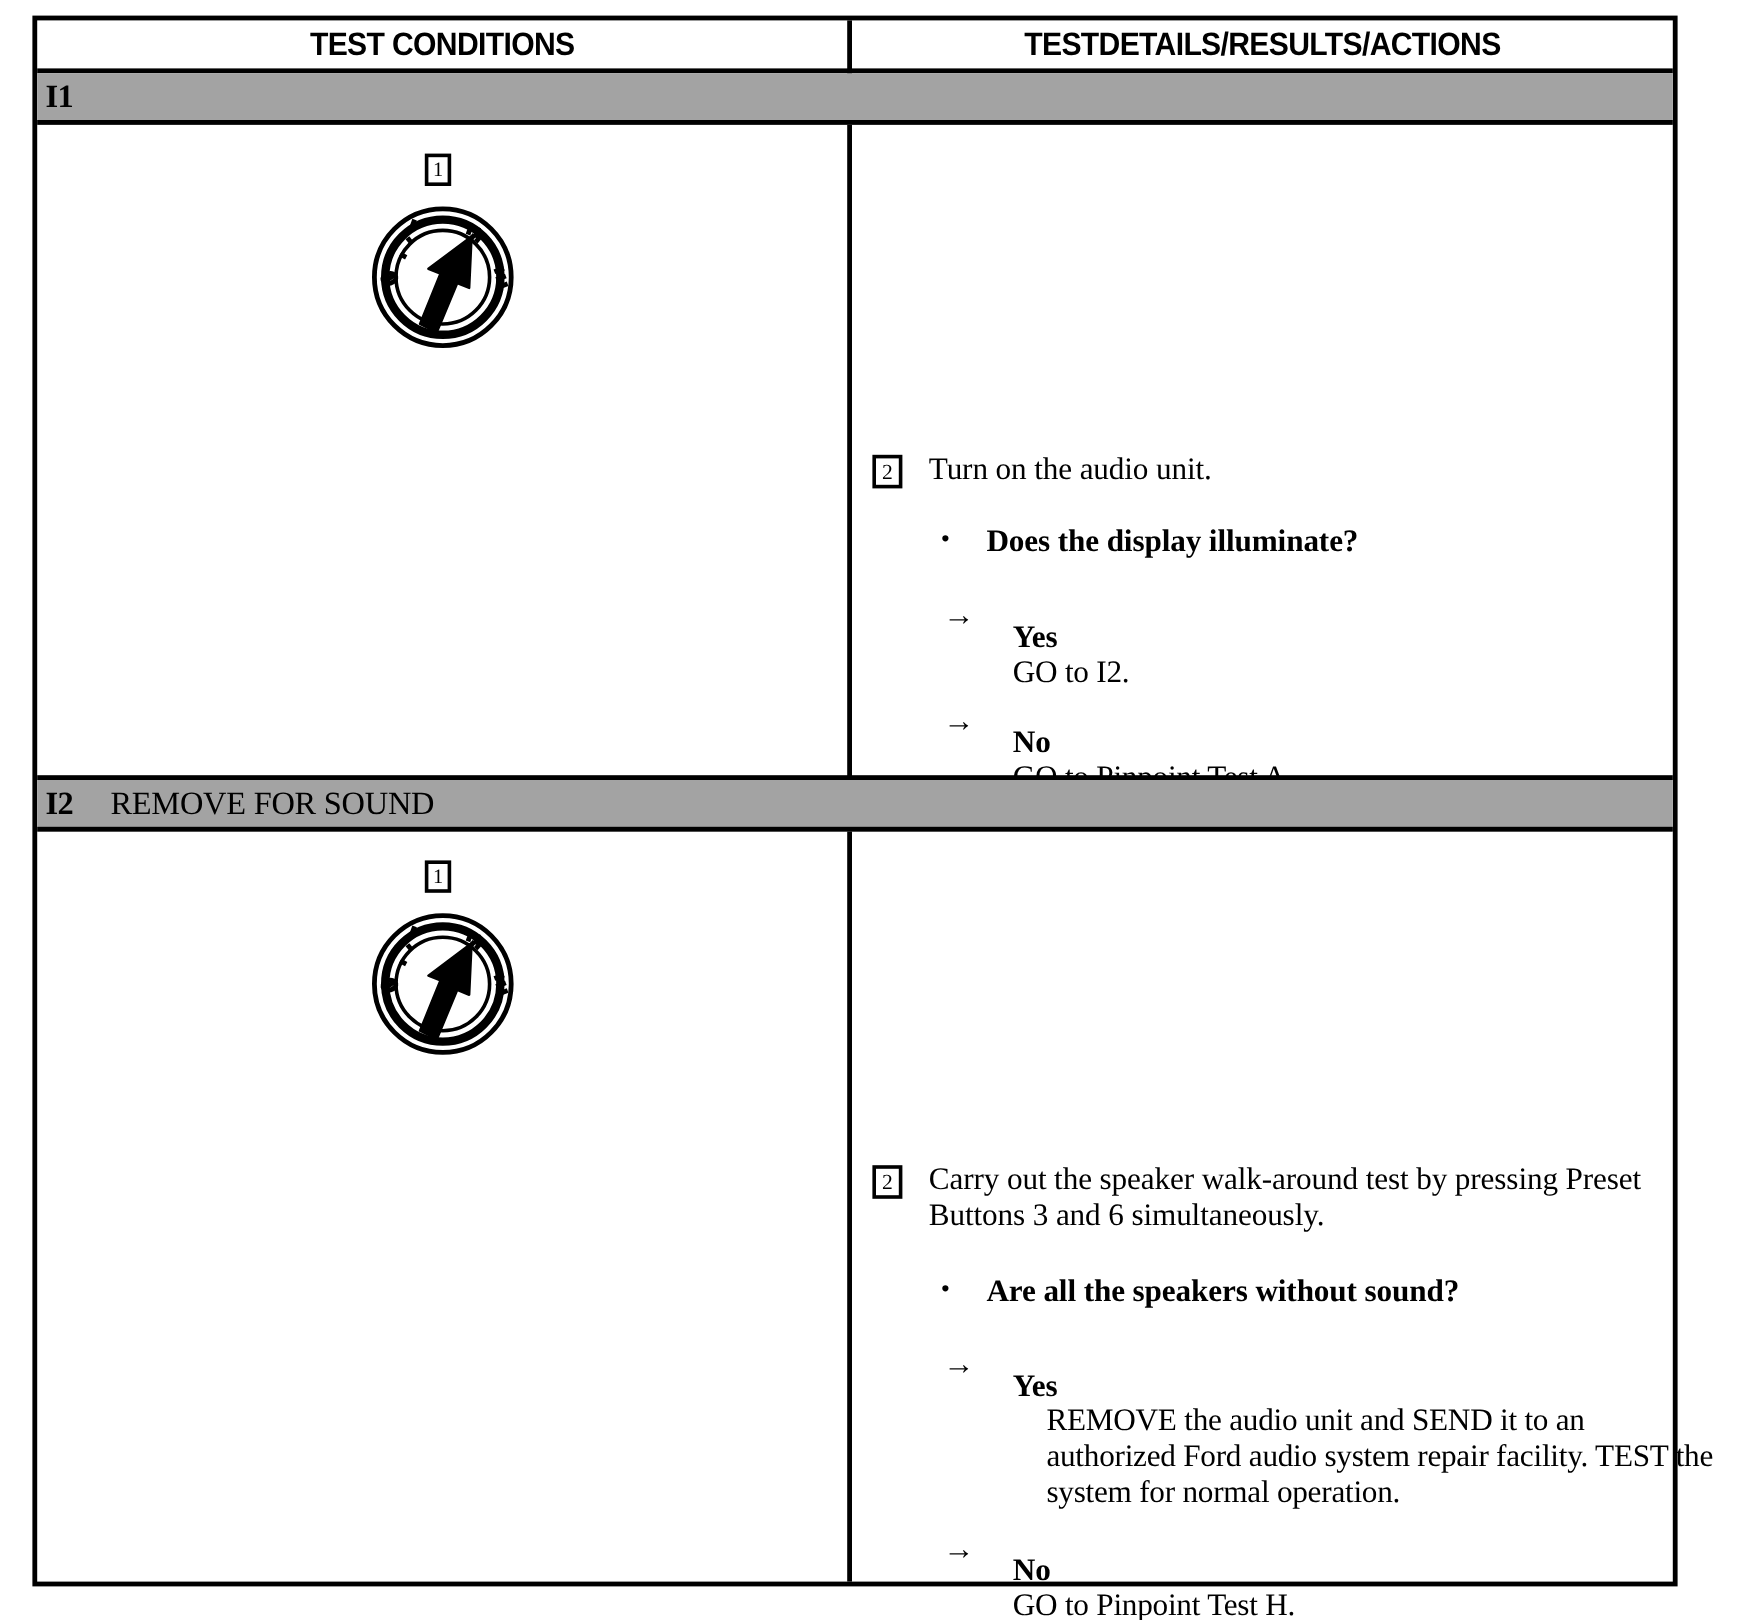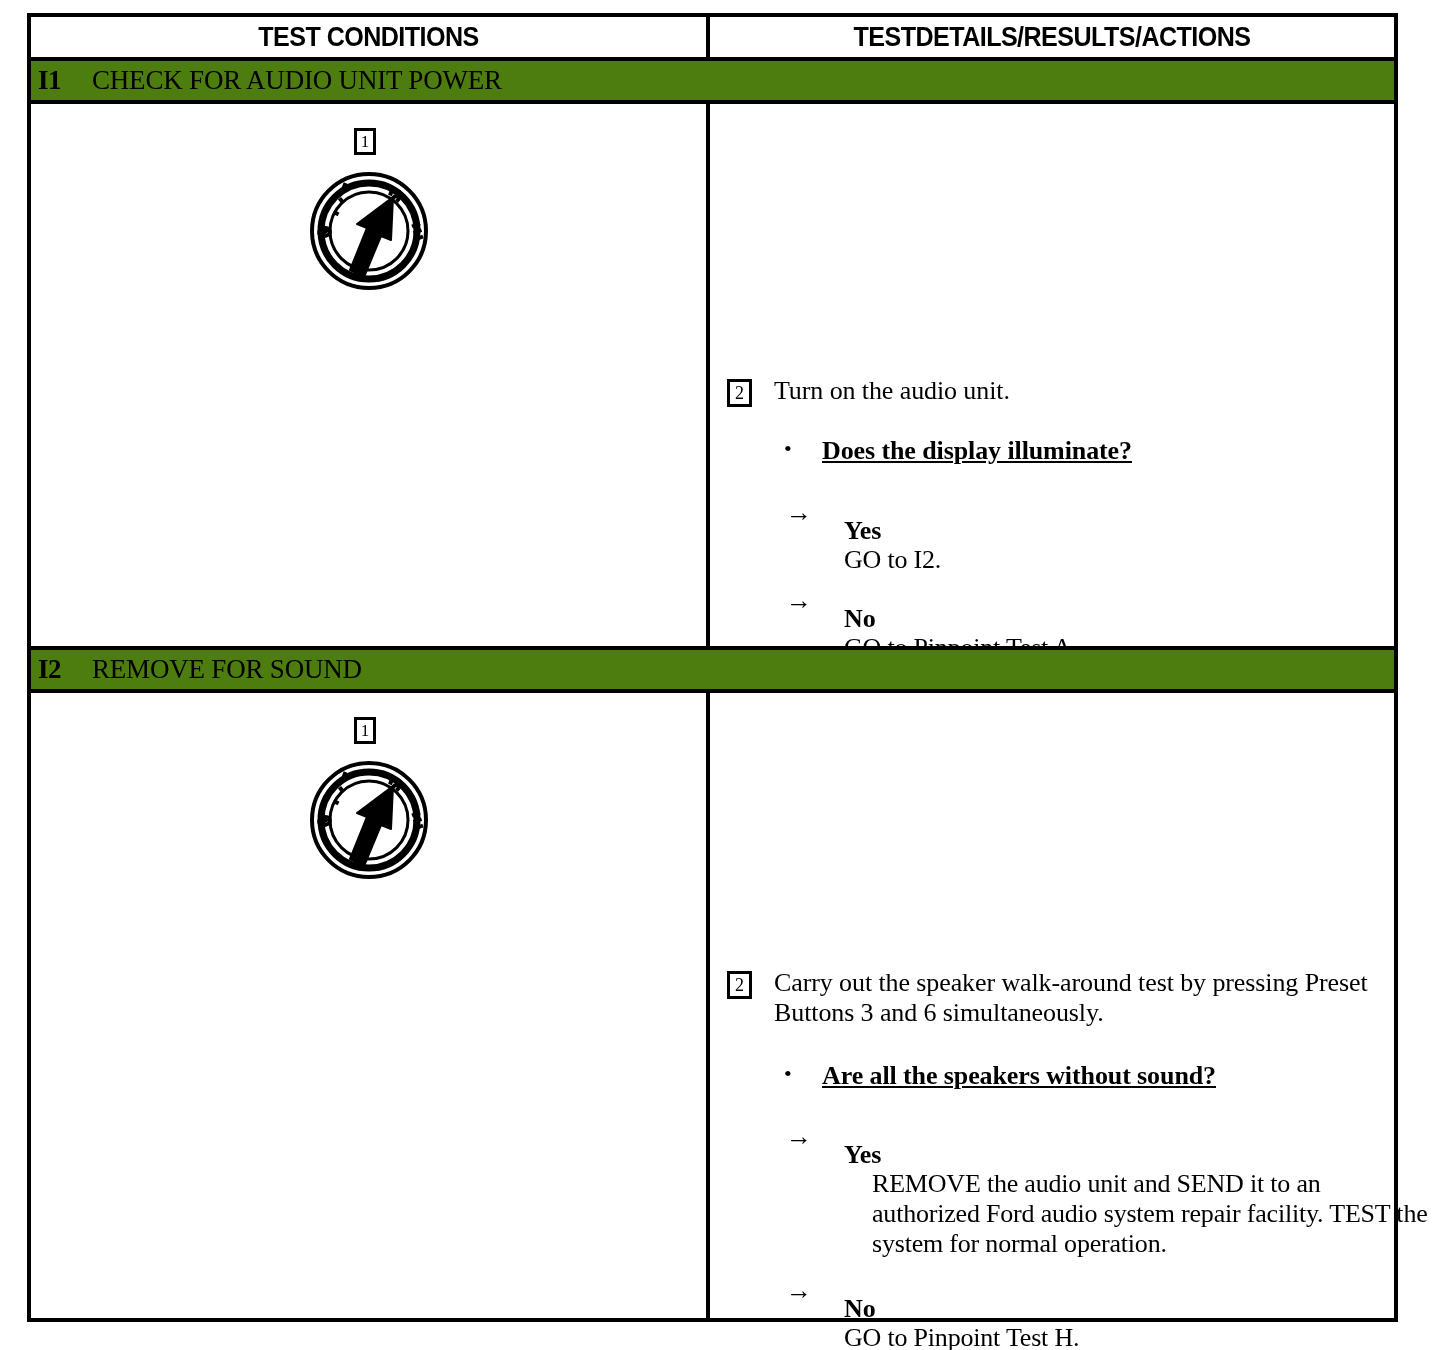--- a/index.html
+++ b/index.html
@@ -73,21 +73,21 @@
   .step-band {
     position: absolute;
     left: 0;
     width: 100%;
     height: 43px;
     border-bottom: 4px solid #000;
     box-sizing: border-box;
     display: flex;
     align-items: center;
     z-index: 3;
-    background: #4d7c0f;
+    background: #a3a3a3;
   }
   .step-band .step-id {
     font-weight: bold;
     font-size: 27px;
     margin-left: 7px;
     letter-spacing: -0.5px;
   }
   .step-band .step-title {
     font-size: 27px;
     margin-left: 31px;
@@ -181,21 +181,20 @@
     position: absolute;
     left: 0;
     top: 0;
     font-size: 22px;
   }
   .bullet-line .bullet-text {
     display: block;
     margin-left: 38px;
     font-weight: bold;
     letter-spacing: -0.1px;
-    text-decoration: underline;
   }
 
   .answer-block {
     position: absolute;
     left: 76px;
     width: 600px;
   }
   .answer-block .arrow-mark {
     position: absolute;
     left: 0;
@@ -229,21 +228,20 @@
 
     <div class="col-divider"></div>
 
     <div class="header-row">
       <div class="header-cell left">TEST CONDITIONS</div>
       <div class="header-cell right">TESTDETAILS/RESULTS/ACTIONS</div>
     </div>
 
     <div class="step-band" style="top:44px;">
       <span class="step-id">I1</span>
-      <span class="step-title">CHECK FOR AUDIO UNIT POWER</span>
     </div>
 
     <div class="pane" style="top:87px; height:546px; border-bottom:4px solid #000; box-sizing:border-box;">
 
       <div class="pane-left">
         <div class="dial-figure">
           <div class="callout-box">1</div>
 
           <svg class="dial-svg" width="140" height="130" viewBox="0 0 140 130">
 

